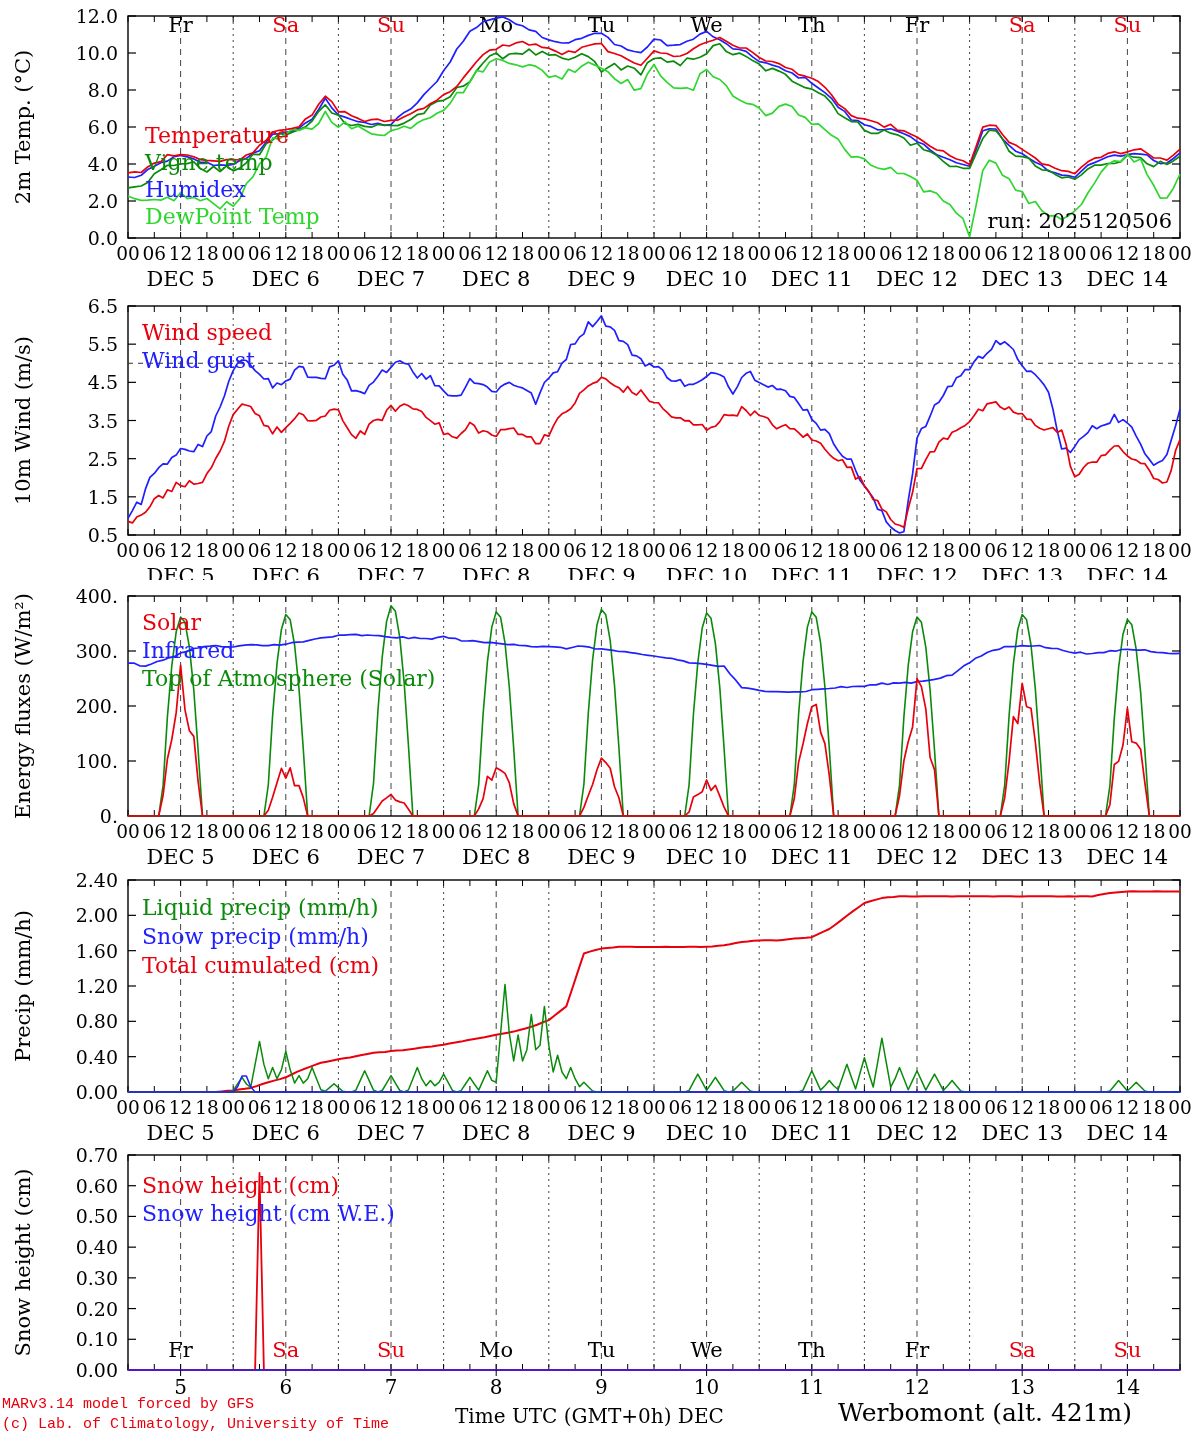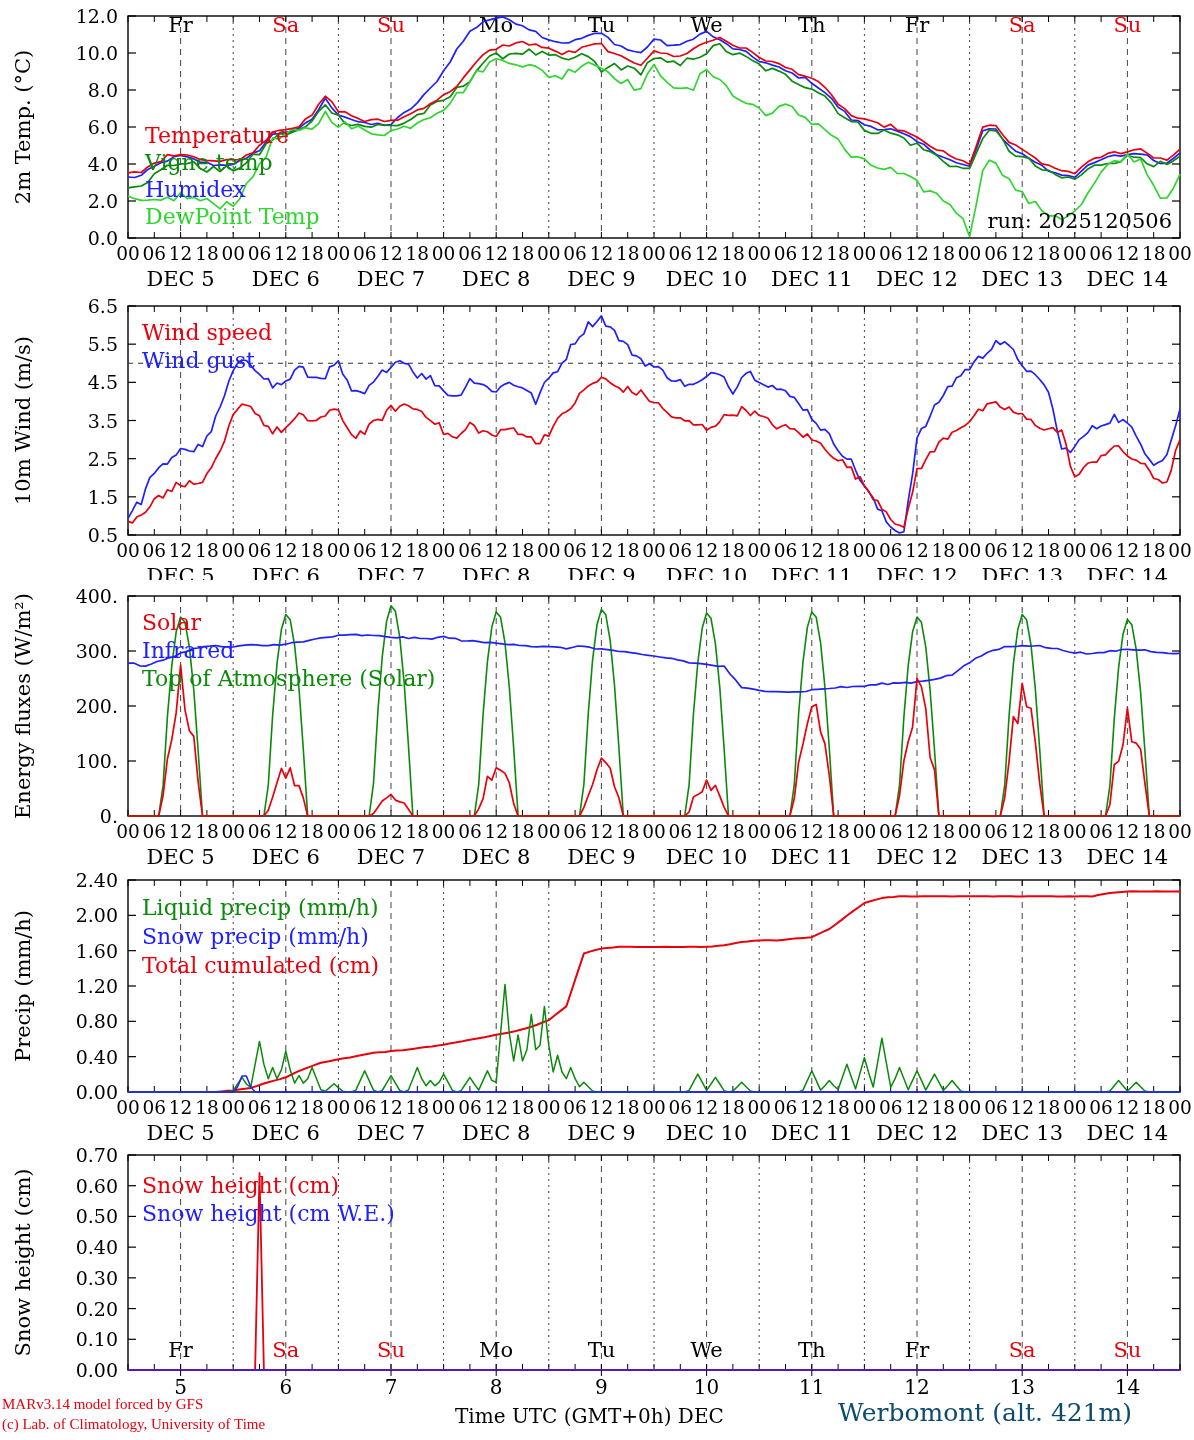--- a/index.html
+++ b/index.html
@@ -1,22 +1,22 @@
 <!DOCTYPE html>
 <html><head>
 <meta charset="utf-8">
 <style>
   html,body{margin:0;padding:0;background:#ffffff;}
   body{width:1194px;height:1440px;font-family:"DejaVu Serif", serif;color:#000;position:relative;overflow:hidden;}
   .panel{position:absolute;}
   svg{display:block;}
   text{font-family:"DejaVu Serif", serif;}
-  .footer-left{position:absolute;left:2px;font-size:15px;color:#e8000d;font-family:Liberation Serif, serif;}
+  .footer-left{position:absolute;left:2px;font-size:15px;color:#e8000d;font-family:Liberation Mono, monospace;}
   .footer-center{position:absolute;font-size:20px;color:#000;font-family:"DejaVu Serif", serif;}
-  .footer-right{position:absolute;font-size:25px;color:#0c4a6e;font-family:"DejaVu Serif", serif;}
+  .footer-right{position:absolute;font-size:25px;color:#000000;font-family:"DejaVu Serif", serif;}
 </style>
 </head>
 <body>
 
 <div class="panel" id="p1" style="left:0;top:0;width:1194px;height:290px;">
     <svg width="1194" height="290" viewBox="0 0 1194 290">
       <g>
         <rect x="128" y="16" width="1052" height="222" fill="none" stroke="#000" stroke-width="1.4"></rect>
         <line x1="233.2" y1="16" x2="233.2" y2="238" stroke="#444" stroke-width="1" stroke-dasharray="2,4"></line>
         <line x1="338.4" y1="16" x2="338.4" y2="238" stroke="#444" stroke-width="1" stroke-dasharray="2,4"></line>

